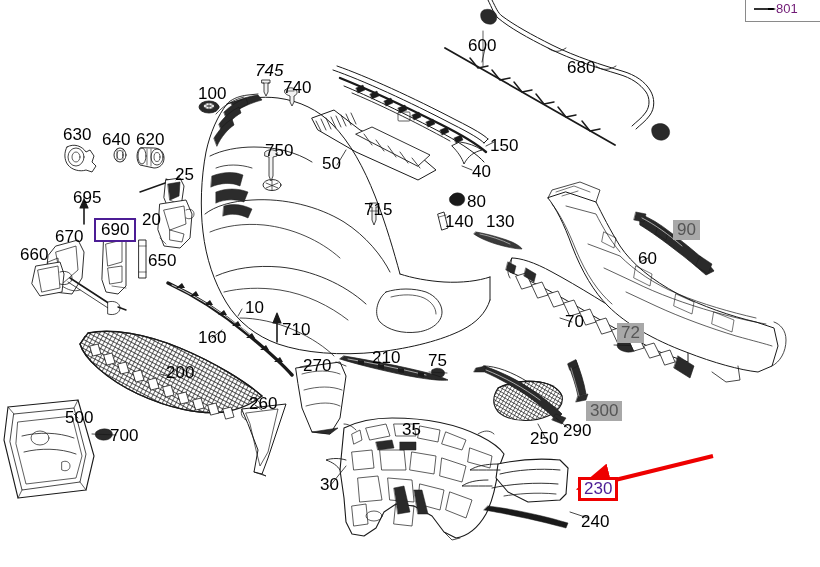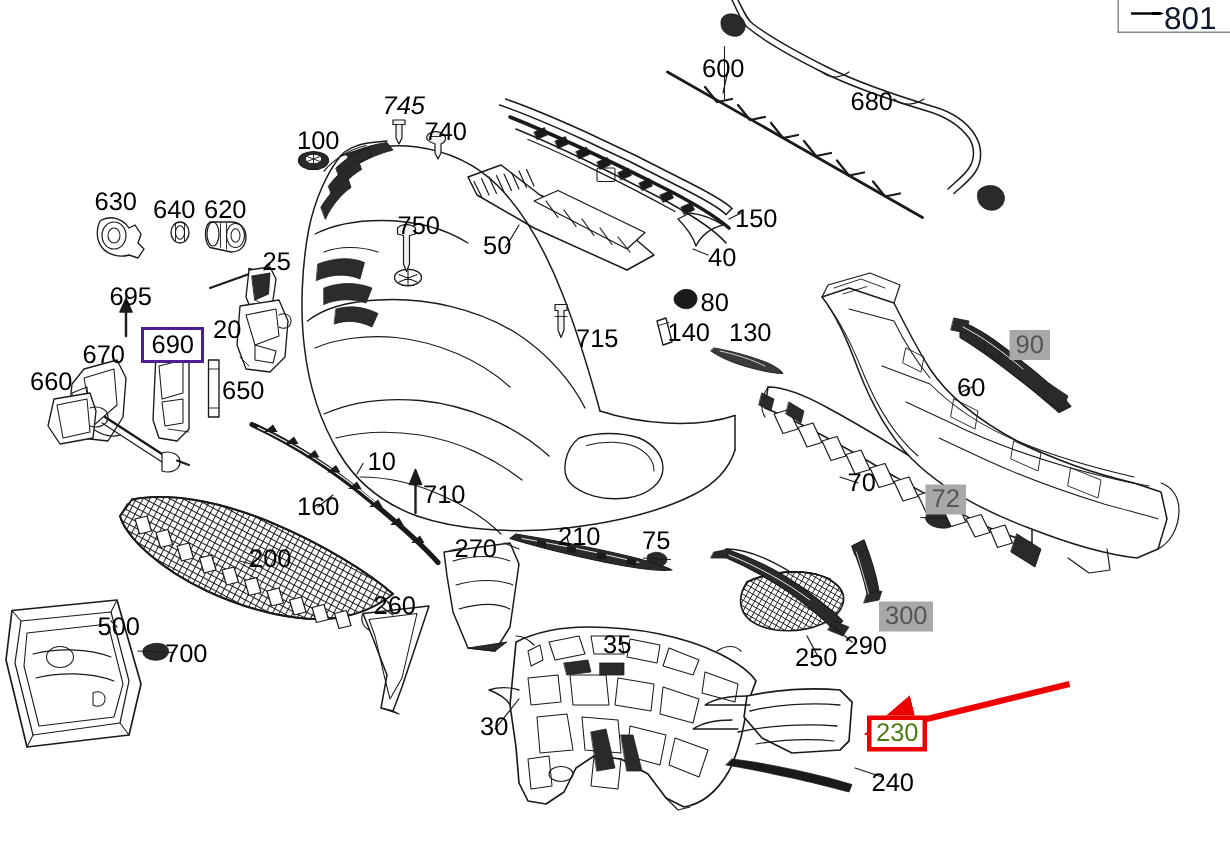--- a/index.html
+++ b/index.html
@@ -37,39 +37,39 @@
   }
   .label.box-gray {
     border: 2px solid #4c1d95;
     padding: 1px 5px 2px 5px;
     background: #ffffff;
   }
   .label.box-red {
     border: 3px solid #ee0000;
     padding: 0px 3px 1px 3px;
     background: #ffffff;
-    color: #4d7c0f;
+    color: #4c1d95;
   }
   #ref-box {
     position: absolute;
     left: 745px;
     top: 0px;
     width: 85px;
     height: 22px;
     border: 1px solid #8a8a8a;
     border-top: none;
     background: #ffffff;
     box-sizing: border-box;
   }
   #ref-box .reftext {
     position: absolute;
     left: 30px;
     top: 1px;
-    font-size: 21px;
-    color: #0f172a;
+    font-size: 13px;
+    color: #701a75;
     font-family: "Liberation Sans", sans-serif;
   }
   #ref-box .refarrow {
     position: absolute;
     left: 8px;
     top: 8px;
     width: 22px;
     height: 2px;
   }
 </style>
@@ -618,21 +618,21 @@
       <div class="label" style="left: 468px; top: 37px;">600</div>
       <div class="label" style="left: 567px; top: 59px;">680</div>
       <div class="label" style="left: 175px; top: 166px;">25</div>
       <div class="label" style="left: 73px; top: 189px;">695</div>
       <div class="label" style="left: 118px; top: 187px; margin-top: 30px;">27</div>
       <div class="label" style="left: 142px; top: 211px;">20</div>
       <div class="label box-gray" style="left: 94px; top: 218px;">690</div>
       <div class="label" style="left: 55px; top: 228px;">670</div>
       <div class="label" style="left: 20px; top: 246px;">660</div>
       <div class="label" style="left: 148px; top: 252px;">650</div>
-      <div class="label" style="left: 384px; top: 201px; margin-top: 16px;">715</div>
+      <div class="label" style="left: 364px; top: 201px;">715</div>
       <div class="label" style="left: 467px; top: 193px;">80</div>
       <div class="label" style="left: 445px; top: 213px;">140</div>
       <div class="label" style="left: 486px; top: 213px;">130</div>
       <div class="label hl-gray" style="left: 673px; top: 220px;">90</div>
       <div class="label" style="left: 638px; top: 250px;">60</div>
       <div class="label" style="left: 245px; top: 299px;">10</div>
       <div class="label" style="left: 282px; top: 321px;">710</div>
       <div class="label" style="left: 198px; top: 329px;">160</div>
       <div class="label" style="left: 565px; top: 313px;">70</div>
       <div class="label hl-gray" style="left: 617px; top: 323px;">72</div>

